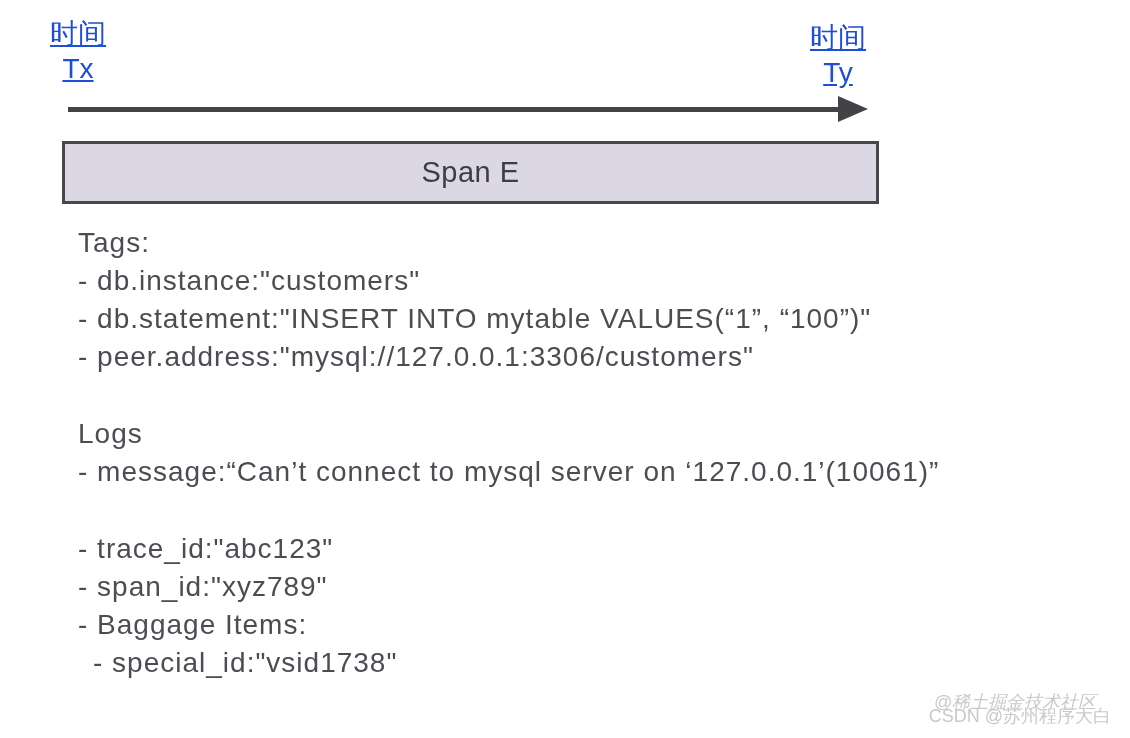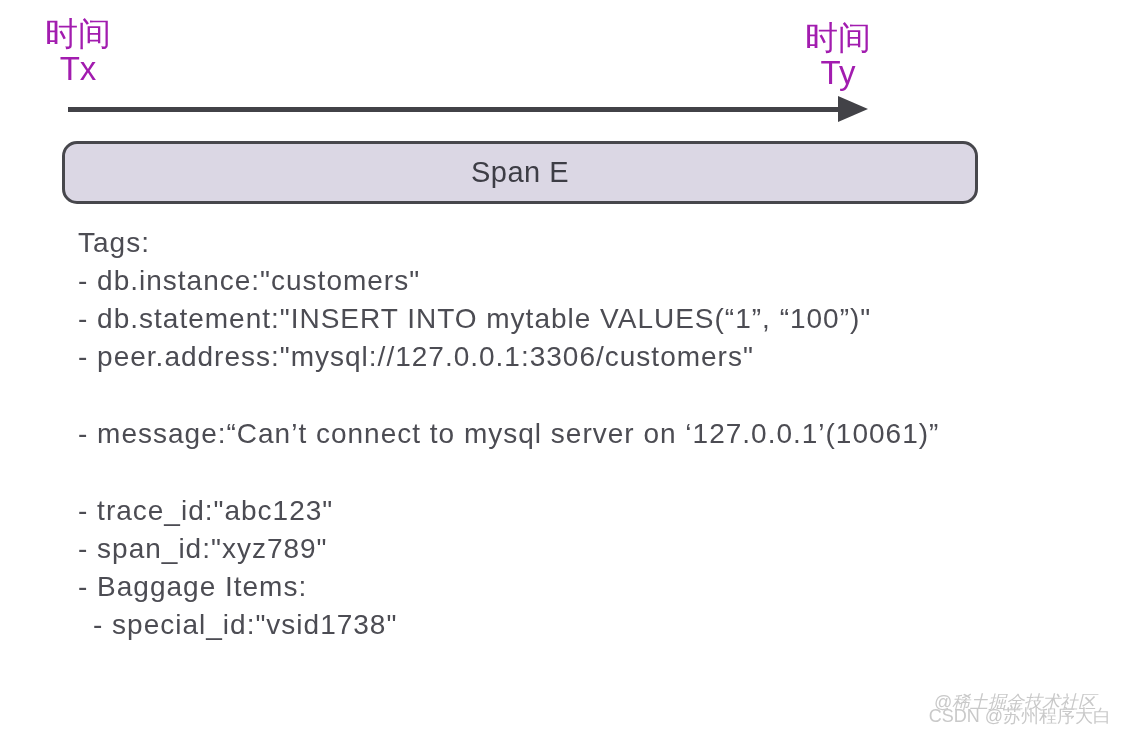--- a/index.html
+++ b/index.html
@@ -13,23 +13,24 @@
     background: #ffffff;
     overflow: hidden;
     color: #4c4c53;
   }
 
   
   .time-label {
     position: absolute;
     width: 84px;
     text-align: center;
-    font-size: 33px;
+    font-size: 28px;
     line-height: 35px;
-    color: #a21caf;
+    color: #1d4ed8;
+    text-decoration: underline;
   }
   .time-label.left  { left: 36px;  top: 16px; }
   .time-label.right { left: 796px; top: 20px; }
 
   
   .op-title {
     position: absolute;
     left: 241px;
     top: 33px;
     font-size: 30px;
@@ -56,25 +57,25 @@
     border-left: 30px solid #424247;
     border-top: 13.5px solid transparent;
     border-bottom: 13.5px solid transparent;
   }
 
   
   .span-box {
     position: absolute;
     left: 62px;
     top: 141px;
-    width: 916px;
+    width: 817px;
     height: 63px;
     background: #dbd7e4;
     border: 3px solid #47474c;
-    border-radius: 15px;
+    border-radius: 0;
     display: flex;
     align-items: center;
     justify-content: center;
   }
   .span-box .span-label {
     font-size: 29px;
     letter-spacing: 0.5px;
     color: #3d3d45;
   }
 
@@ -130,20 +131,21 @@
   <div class="details">
 
     <div class="section">
       <div class="line header">Tags:</div>
       <div class="line">- db.instance:"customers"</div>
       <div class="line">- db.statement:"INSERT INTO mytable VALUES(“1”, “100”)"</div>
       <div class="line">- peer.address:"mysql://127.0.0.1:3306/customers"</div>
     </div>
 
     <div class="section">
+      <div class="line header">Logs</div>
       <div class="line">- message:“Can’t connect to mysql server on ‘127.0.0.1’(10061)”</div>
     </div>
 
     <div class="section">
       <div class="line">- trace_id:"abc123"</div>
       <div class="line">- span_id:"xyz789"</div>
       <div class="line">- Baggage Items:</div>
       <div class="line nested">- special_id:"vsid1738"</div>
     </div>
 

